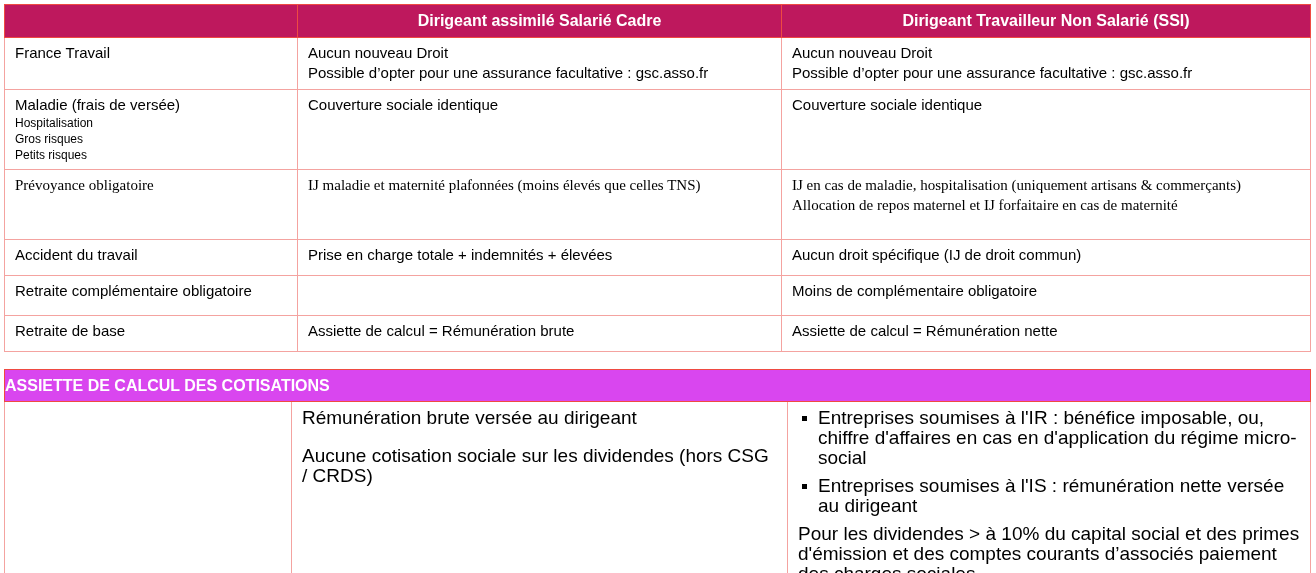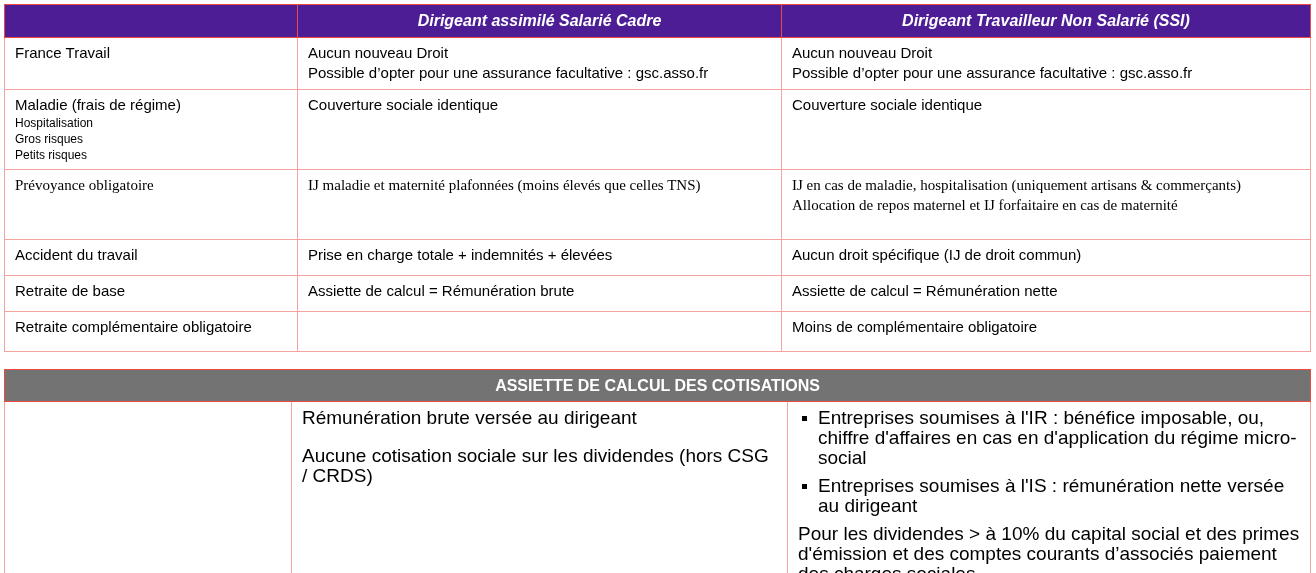--- a/index.html
+++ b/index.html
@@ -4,31 +4,31 @@
 <style>
   html, body { margin: 0; padding: 0; background: #ffffff; }
   body { width: 1316px; height: 573px; position: relative; overflow: hidden;
          font-family: "Liberation Sans", sans-serif; color: #000; }
 
   .tbl { position: absolute; left: 4px; width: 1306px; border-collapse: collapse; table-layout: fixed; }
   .tbl td, .tbl th { border: 1px solid #f4a3a0; vertical-align: top; padding: 0; }
 
   
   #t1 { top: 4px; }
-  #t1 .hdr th { background: #4c1d95; color: #fff; font-weight: bold; font-size: 16px;
-                height: 32px; text-align: center; vertical-align: middle; border-color: #ef4a42; font-style: italic; }
+  #t1 .hdr th { background: #be185d; color: #fff; font-weight: bold; font-size: 16px;
+                height: 32px; text-align: center; vertical-align: middle; border-color: #ef4a42; }
   #t1 td { font-size: 15px; line-height: 20px; padding: 5px 10px 6px 10px; }
   #t1 td.c0 { padding-left: 10px; }
   .sub { font-size: 12px; line-height: 16px; display: block; }
   .line { display: block; }
 
   
   #t2 { top: 369px; }
-  #t2 .hdr th { background: #737373; color: #fff; font-weight: bold; font-size: 16px;
-                height: 31px; text-align: center; vertical-align: middle; border-color: #ef4a42; }
+  #t2 .hdr th { background: #d946ef; color: #fff; font-weight: bold; font-size: 16px;
+                height: 31px; text-align: left; vertical-align: middle; border-color: #ef4a42; }
   #t2 td { font-size: 19px; line-height: 20px; }
   #t2 td.col1 { padding: 6px 10px; }
   #t2 td.col1 .para { display: block; margin-bottom: 18px; }
   #t2 td.col2 { padding: 6px 10px 4px 10px; }
   .bul { position: relative; padding-left: 20px; margin-bottom: 8px; }
   .bul .sq { position: absolute; left: 4px; top: 8px; width: 5px; height: 5px; background: #000; }
   b { font-weight: normal; }
 </style>
 </head>
 <body>
@@ -55,21 +55,21 @@
           <span class="line">Aucun nouveau Droit</span>
           <span class="line">Possible d’opter pour une assurance facultative : gsc.asso.fr</span>
         </td>
         <td>
           <span class="line">Aucun nouveau Droit</span>
           <span class="line">Possible d’opter pour une assurance facultative : gsc.asso.fr</span>
         </td>
       </tr>
       <tr style="height: 80px;">
         <td class="c0">
-          <span class="line">Maladie (frais de régime)</span>
+          <span class="line">Maladie (frais de versée)</span>
           <span class="sub">Hospitalisation</span>
           <span class="sub">Gros risques</span>
           <span class="sub">Petits risques</span>
         </td>
         <td>
           <span class="line">Couverture sociale identique</span>
         </td>
         <td>
           <span class="line">Couverture sociale identique</span>
         </td>
@@ -90,38 +90,38 @@
         <td class="c0">
           <span class="line">Accident du travail</span>
         </td>
         <td>
           <span class="line">Prise en charge totale + indemnités + élevées</span>
         </td>
         <td>
           <span class="line">Aucun droit spécifique (IJ de droit commun)</span>
         </td>
       </tr>
+      <tr style="height: 40px;">
+        <td class="c0">
+          <span class="line">Retraite complémentaire obligatoire</span>
+        </td>
+        <td></td>
+        <td>
+          <span class="line">Moins de complémentaire obligatoire</span>
+        </td>
+      </tr>
       <tr style="height: 36px;">
         <td class="c0">
           <span class="line">Retraite de base</span>
         </td>
         <td>
           <span class="line">Assiette de calcul = Rémunération brute</span>
         </td>
         <td>
           <span class="line">Assiette de calcul = Rémunération nette</span>
-        </td>
-      </tr>
-      <tr style="height: 40px;">
-        <td class="c0">
-          <span class="line">Retraite complémentaire obligatoire</span>
-        </td>
-        <td></td>
-        <td>
-          <span class="line">Moins de complémentaire obligatoire</span>
         </td>
       </tr>
     </tbody>
 </table>
 
 <table id="t2" class="tbl">
   <colgroup>
       <col style="width:287px">
       <col style="width:496px">
       <col style="width:523px">

